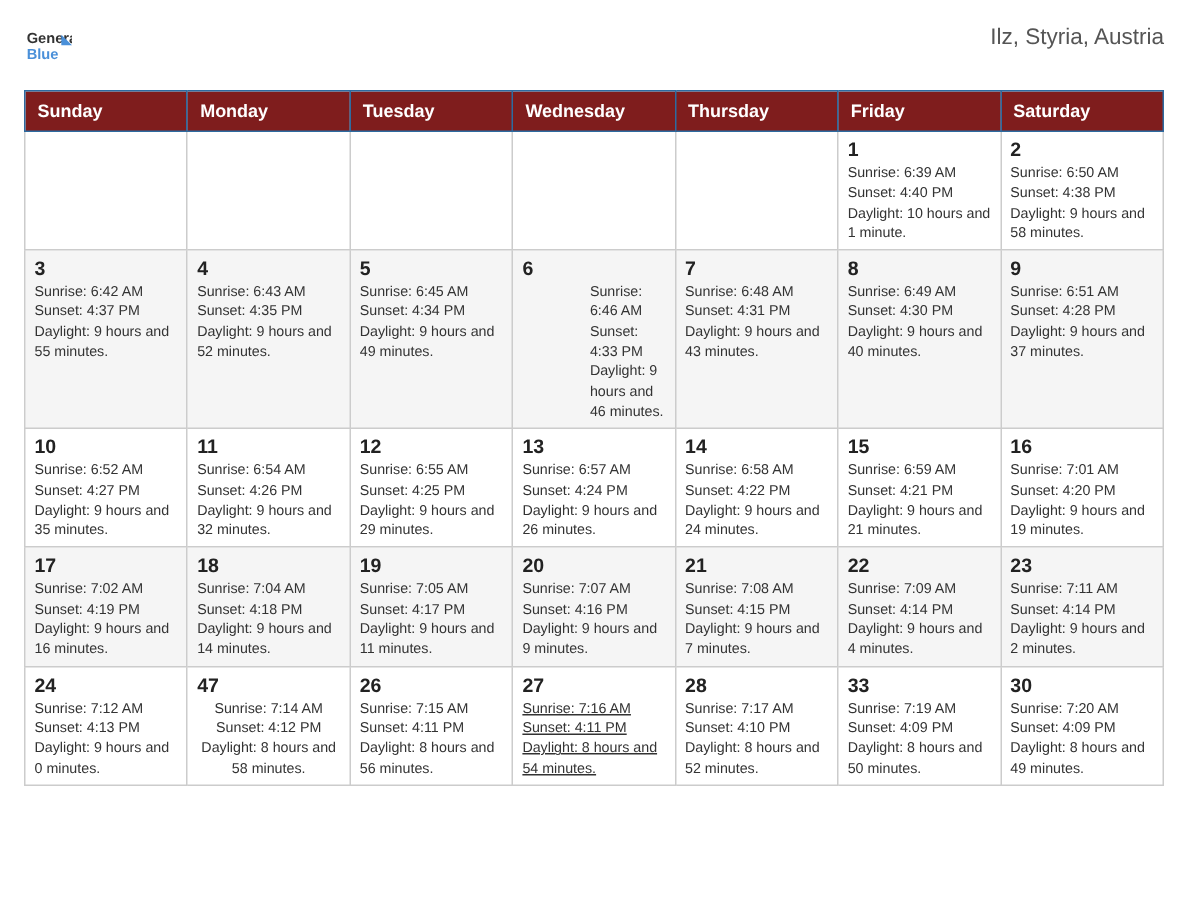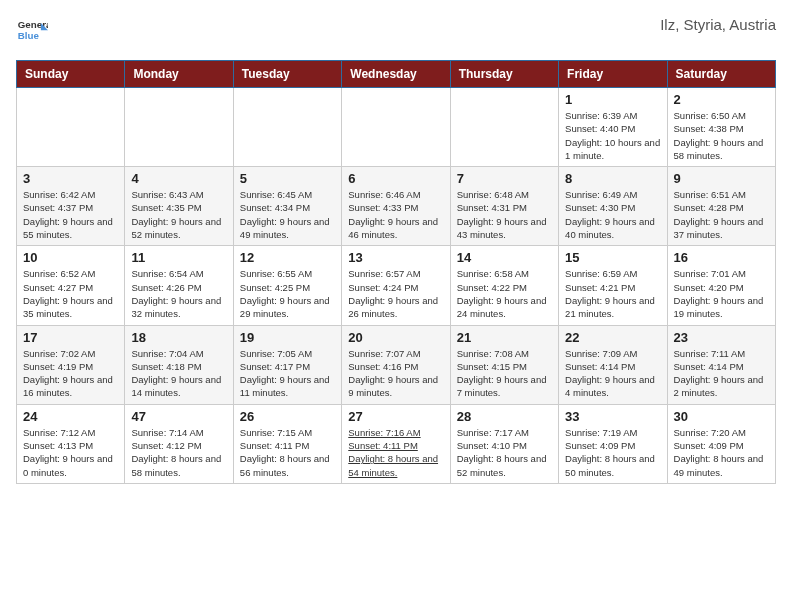--- a/index.html
+++ b/index.html
@@ -143,21 +143,21 @@
 Daylight: 9 hours and 52 minutes.</div>
         </td>
         <td>
           <span class="day-number">5</span>
           <div class="day-info" style="white-space: pre-line;">Sunrise: 6:45 AM
 Sunset: 4:34 PM
 Daylight: 9 hours and 49 minutes.</div>
         </td>
         <td>
           <span class="day-number">6</span>
-          <div class="day-info" style="white-space: pre-line;">Sunrise: 6:46 AM
+          <div class="day-info" style="white-space: pre-line; margin-left: 45px;">Sunrise: 6:46 AM
 Sunset: 4:33 PM
 Daylight: 9 hours and 46 minutes.</div>
         </td>
         <td>
           <span class="day-number">7</span>
           <div class="day-info" style="white-space: pre-line;">Sunrise: 6:48 AM
 Sunset: 4:31 PM
 Daylight: 9 hours and 43 minutes.</div>
         </td>
         <td>
@@ -263,21 +263,21 @@
       </tr>
       <tr>
         <td>
           <span class="day-number">24</span>
           <div class="day-info" style="white-space: pre-line;">Sunrise: 7:12 AM
 Sunset: 4:13 PM
 Daylight: 9 hours and 0 minutes.</div>
         </td>
         <td>
           <span class="day-number">47</span>
-          <div class="day-info" style="white-space: pre-line;">Sunrise: 7:14 AM
+          <div class="day-info" style="white-space: pre-line; text-align: center;">Sunrise: 7:14 AM
 Sunset: 4:12 PM
 Daylight: 8 hours and 58 minutes.</div>
         </td>
         <td>
           <span class="day-number">26</span>
           <div class="day-info" style="white-space: pre-line;">Sunrise: 7:15 AM
 Sunset: 4:11 PM
 Daylight: 8 hours and 56 minutes.</div>
         </td>
         <td>

